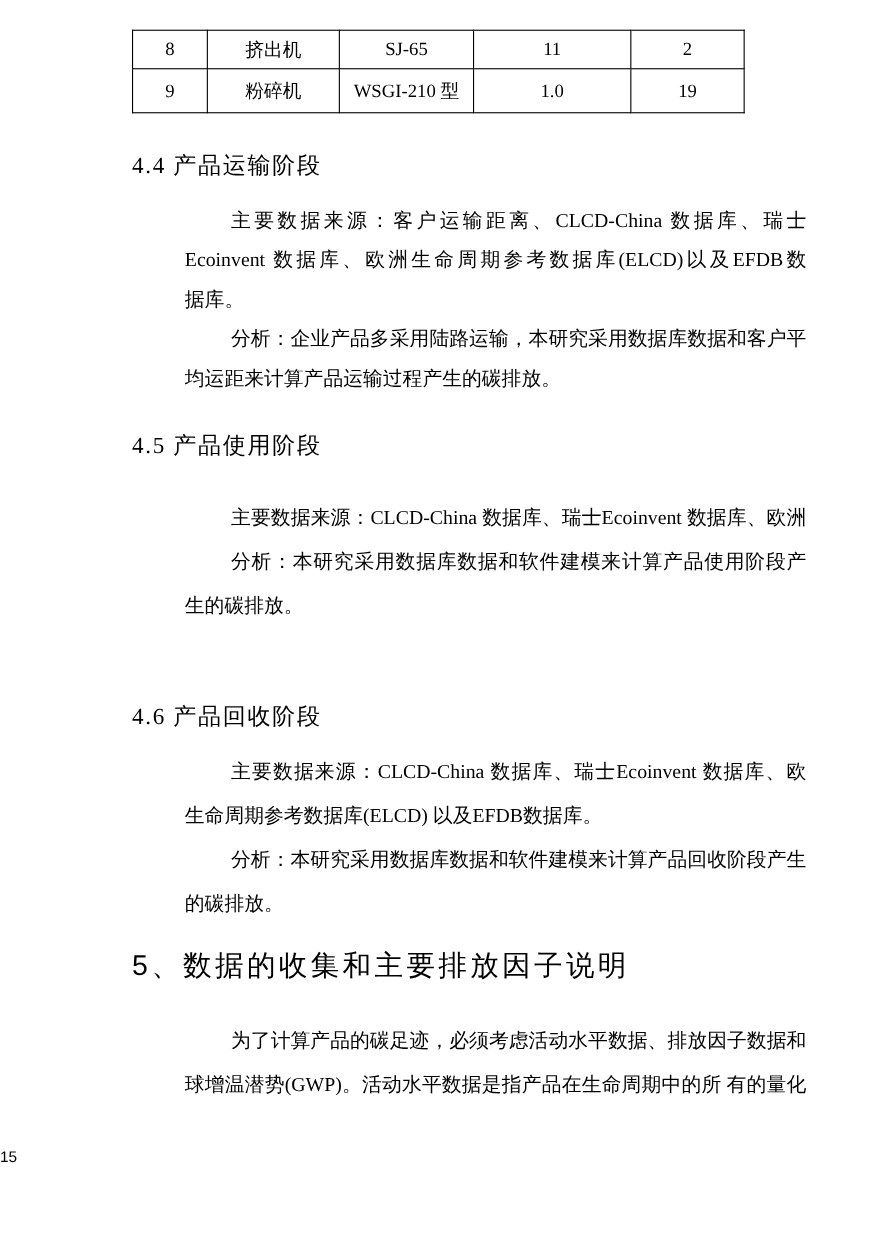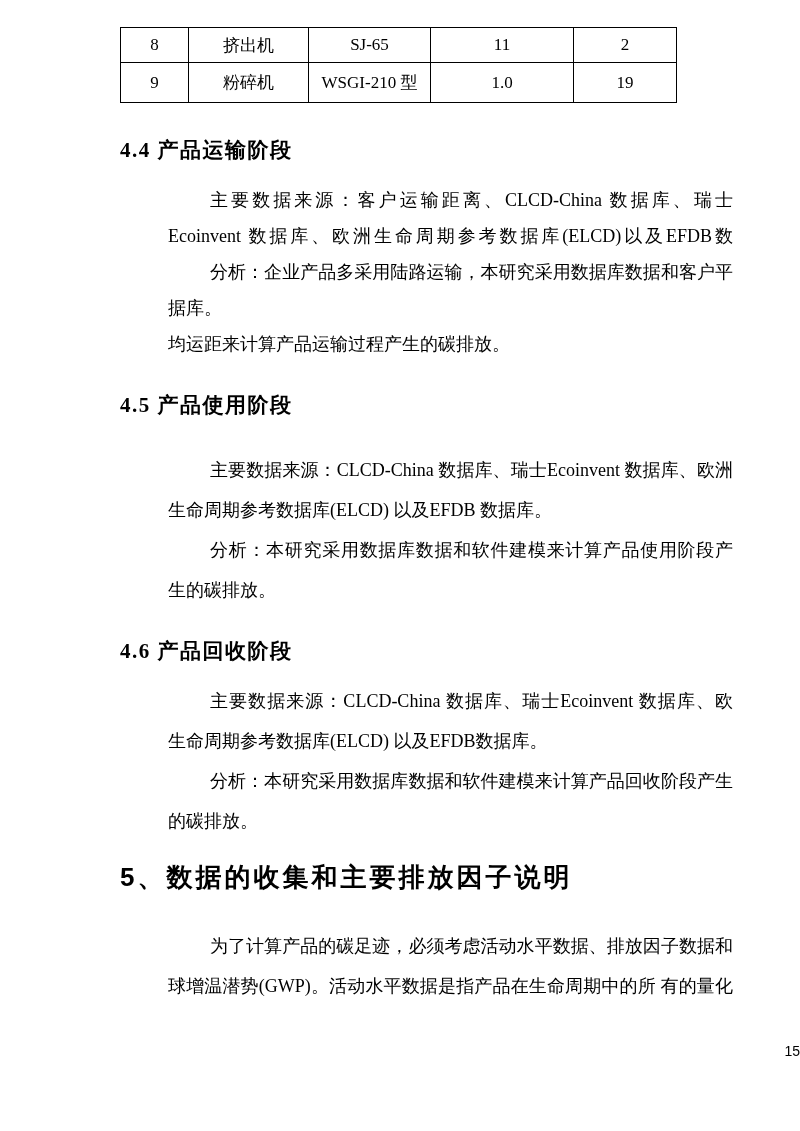--- a/index.html
+++ b/index.html
@@ -37,21 +37,21 @@
     vertical-align: middle;
     padding: 0;
   }
   .equip-table tr.r0 { height: 35px; }
   .equip-table tr.r1 { height: 40px; }
 
   
   .heading {
     position: absolute;
     left: 120px;
-    font-weight: bold;
+    font-weight: normal;
     white-space: nowrap;
   }
   .heading.serif {
     font-size: 21px;
     letter-spacing: 1.5px;
     font-family: "Liberation Serif", "DejaVu Serif", serif;
   }
   .h44 { top: 136px; }
   .h45 { top: 391px; }
   .h46 { top: 637px; }
@@ -85,21 +85,21 @@
     text-align: justify;
     text-align-last: justify;
   }
 
   
   .page-number {
     position: absolute;
     top: 1043px;
     left: 0;
     width: 800px;
-    text-align: right;
+    text-align: left;
     font-size: 14px;
     font-family: "Liberation Sans", "DejaVu Sans", sans-serif;
   }
 </style>
 </head>
 <body>
 
 <div class="page">
 
   <table class="equip-table">
@@ -125,29 +125,28 @@
           <td>1.0</td>
           <td>19</td>
         </tr>
       </tbody>
   </table>
 
   <div class="heading serif h44">4.4 产品运输阶段</div>
   <div class="para pb44">
       <div class="line first just">主要数据来源：客户运输距离、CLCD-China 数据库、瑞士</div>
       <div class="line just">Ecoinvent 数据库、欧洲生命周期参考数据库(ELCD)以及EFDB数</div>
+      <div class="line">据库。</div>
       <div class="line first just">分析：企业产品多采用陆路运输，本研究采用数据库数据和客户平</div>
-      <div class="line">据库。</div>
       <div class="line">均运距来计算产品运输过程产生的碳排放。</div>
     </div>
 
   <div class="heading serif h45">4.5 产品使用阶段</div>
   <div class="para pb45">
       <div class="line first just">主要数据来源：CLCD-China 数据库、瑞士Ecoinvent 数据库、欧洲</div>
-      <div class="line">生命周期参考数据库(ELCD) 以及EFDB 数据库。</div>
       <div class="line first just">分析：本研究采用数据库数据和软件建模来计算产品使用阶段产</div>
       <div class="line">生的碳排放。</div>
     </div>
 
   <div class="heading serif h46">4.6 产品回收阶段</div>
   <div class="para pb46">
       <div class="line first just">主要数据来源：CLCD-China 数据库、瑞士Ecoinvent 数据库、欧 洲</div>
       <div class="line">生命周期参考数据库(ELCD) 以及EFDB数据库。</div>
       <div class="line first just">分析：本研究采用数据库数据和软件建模来计算产品回收阶段产生</div>
       <div class="line">的碳排放。</div>

